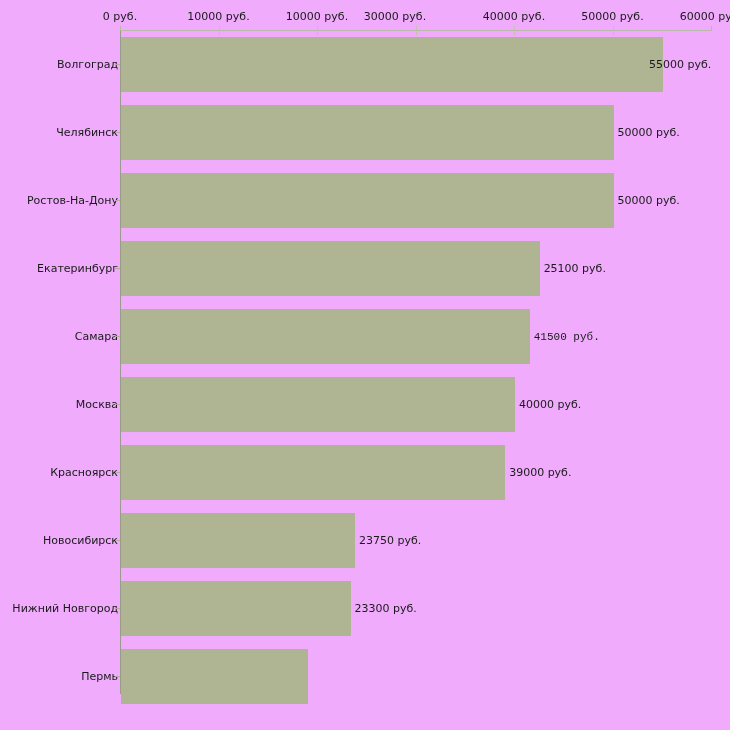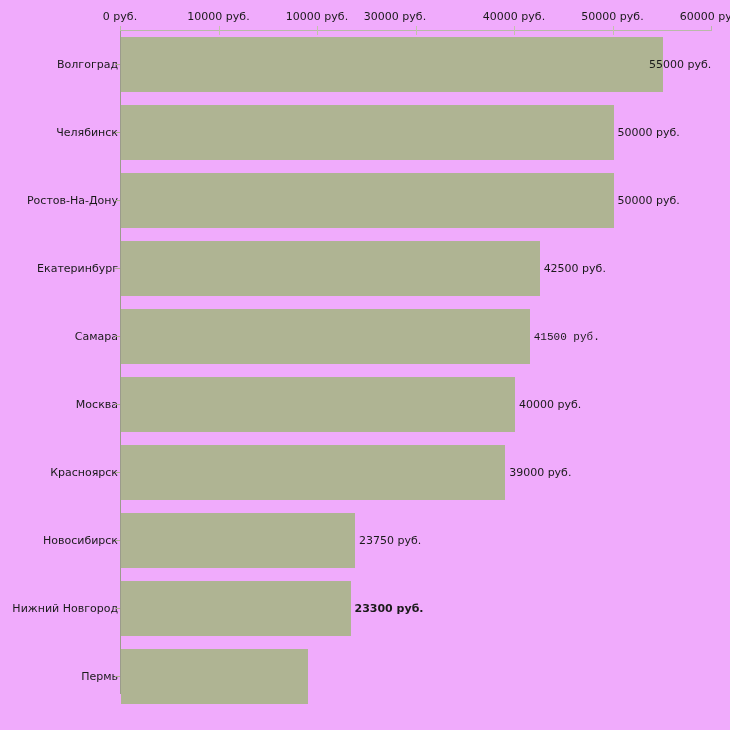--- a/index.html
+++ b/index.html
@@ -172,21 +172,21 @@
         <div class="bar-row" style="top: 173px;">
           <div class="cat-label">Ростов-На-Дону</div>
           <div class="cat-tick"></div>
           <div class="bar" style="width: 492.5px; background: rgb(175, 180, 147);"></div>
           <div class="bar-value" style="left: 617.5px;">50000 руб.</div>
         </div>
         <div class="bar-row" style="top: 241px;">
           <div class="cat-label">Екатеринбург</div>
           <div class="cat-tick"></div>
           <div class="bar" style="width: 418.625px; background: rgb(175, 180, 147);"></div>
-          <div class="bar-value" style="left: 543.625px;">42500 руб.</div>
+          <div class="bar-value" style="left: 543.625px;">25100 руб.</div>
         </div>
         <div class="bar-row" style="top: 309px;">
           <div class="cat-label">Самара</div>
           <div class="cat-tick"></div>
           <div class="bar" style="width: 408.775px; background: rgb(175, 180, 147);"></div>
           <div class="bar-value" style="left: 533.775px; font-family: Liberation Mono, monospace;">41500 руб.</div>
         </div>
         <div class="bar-row" style="top: 377px;">
           <div class="cat-label">Москва</div>
           <div class="cat-tick"></div>
@@ -202,21 +202,21 @@
         <div class="bar-row" style="top: 513px;">
           <div class="cat-label">Новосибирск</div>
           <div class="cat-tick"></div>
           <div class="bar" style="width: 233.938px; background: rgb(175, 180, 147);"></div>
           <div class="bar-value" style="left: 358.938px;">23750 руб.</div>
         </div>
         <div class="bar-row" style="top: 581px;">
           <div class="cat-label">Нижний Новгород</div>
           <div class="cat-tick"></div>
           <div class="bar" style="width: 229.505px; background: rgb(175, 180, 147);"></div>
-          <div class="bar-value" style="left: 354.505px; font-weight: bold;">23300 руб.</div>
+          <div class="bar-value" style="left: 354.505px;">23300 руб.</div>
         </div>
         <div class="bar-row" style="top: 649px;">
           <div class="cat-label">Пермь</div>
           <div class="cat-tick"></div>
           <div class="bar" style="width: 187.15px; background: rgb(175, 180, 147);"></div>
         </div>
       </div>
   </div>
 
 </div>

